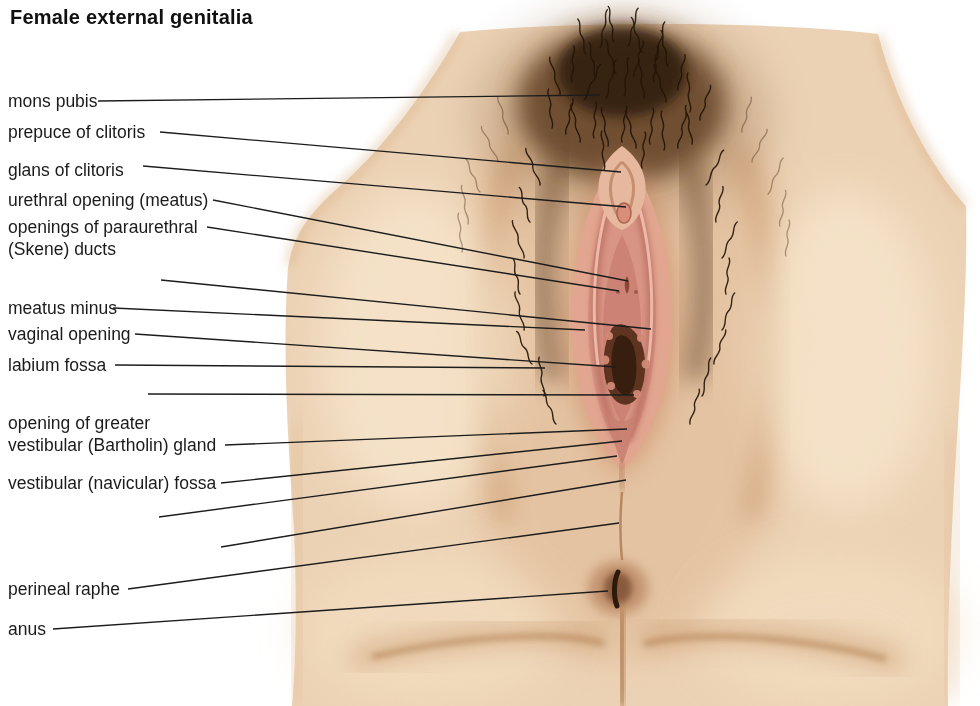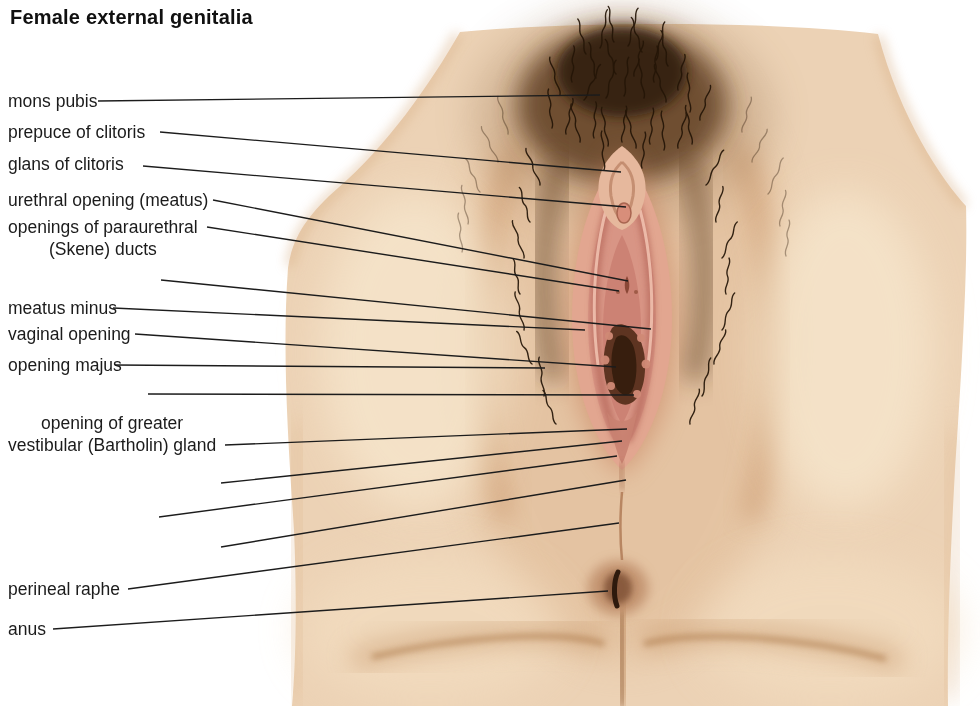--- a/index.html
+++ b/index.html
@@ -1,20 +1,20 @@
 <!DOCTYPE html>
 <html><head>
 <meta charset="utf-8">
 <style>
   html,body{margin:0;padding:0;background:#ffffff;}
   body{font-family:"Liberation Sans",sans-serif;}
   .canvas{position:relative;width:980px;height:706px;background:#ffffff;overflow:hidden;}
   .title{position:absolute;left:10px;top:6px;margin:0;font-size:20px;font-weight:bold;color:#101010;letter-spacing:0.2px;}
   .illustration,.leaders{position:absolute;left:0;top:0;width:980px;height:706px;}
-  .label{position:absolute;left:8px;font-size:17.5px;line-height:22px;color:#1b1b1b;white-space:pre-line;text-align:center;}
+  .label{position:absolute;left:8px;font-size:17.5px;line-height:22px;color:#1b1b1b;white-space:pre-line;}
 </style>
 </head>
 <body>
 
 <div class="canvas">
 
   <h1 class="title">Female external genitalia</h1>
 
   <svg class="illustration" viewBox="0 0 980 706" aria-hidden="true">
     <defs>
@@ -182,25 +182,26 @@
       <line x1="221" y1="483" x2="622" y2="441"></line>
       <line x1="159" y1="517" x2="617" y2="456"></line>
       <line x1="221" y1="547" x2="626" y2="480"></line>
       <line x1="128" y1="589" x2="619" y2="523"></line>
       <line x1="53" y1="629" x2="608" y2="591"></line>
     </g>
   </svg>
 
   <div class="label" style="top:90px">mons pubis</div>
   <div class="label" style="top:121px">prepuce of clitoris</div>
-  <div class="label" style="top:153px">glans of clitoris</div>
+  <div class="label" style="top:159px">glans of clitoris</div>
   <div class="label" style="top:189px">urethral opening (meatus)</div>
   <div class="label" style="top:216px">openings of paraurethral
 (Skene) ducts</div>
   <div class="label" style="top:297px">meatus minus</div>
   <div class="label" style="top:323px">vaginal opening</div>
-  <div class="label" style="top:354px">opening majus</div>
+  <div class="label" style="top:354px">labium fossa</div>
   <div class="label" style="top:412px">opening of greater
 vestibular (Bartholin) gland</div>
+  <div class="label" style="top:472px">vestibular (navicular) fossa</div>
   <div class="label" style="top:578px">perineal raphe</div>
   <div class="label" style="top:618px">anus</div>
 
 </div>
 
 </body></html>

